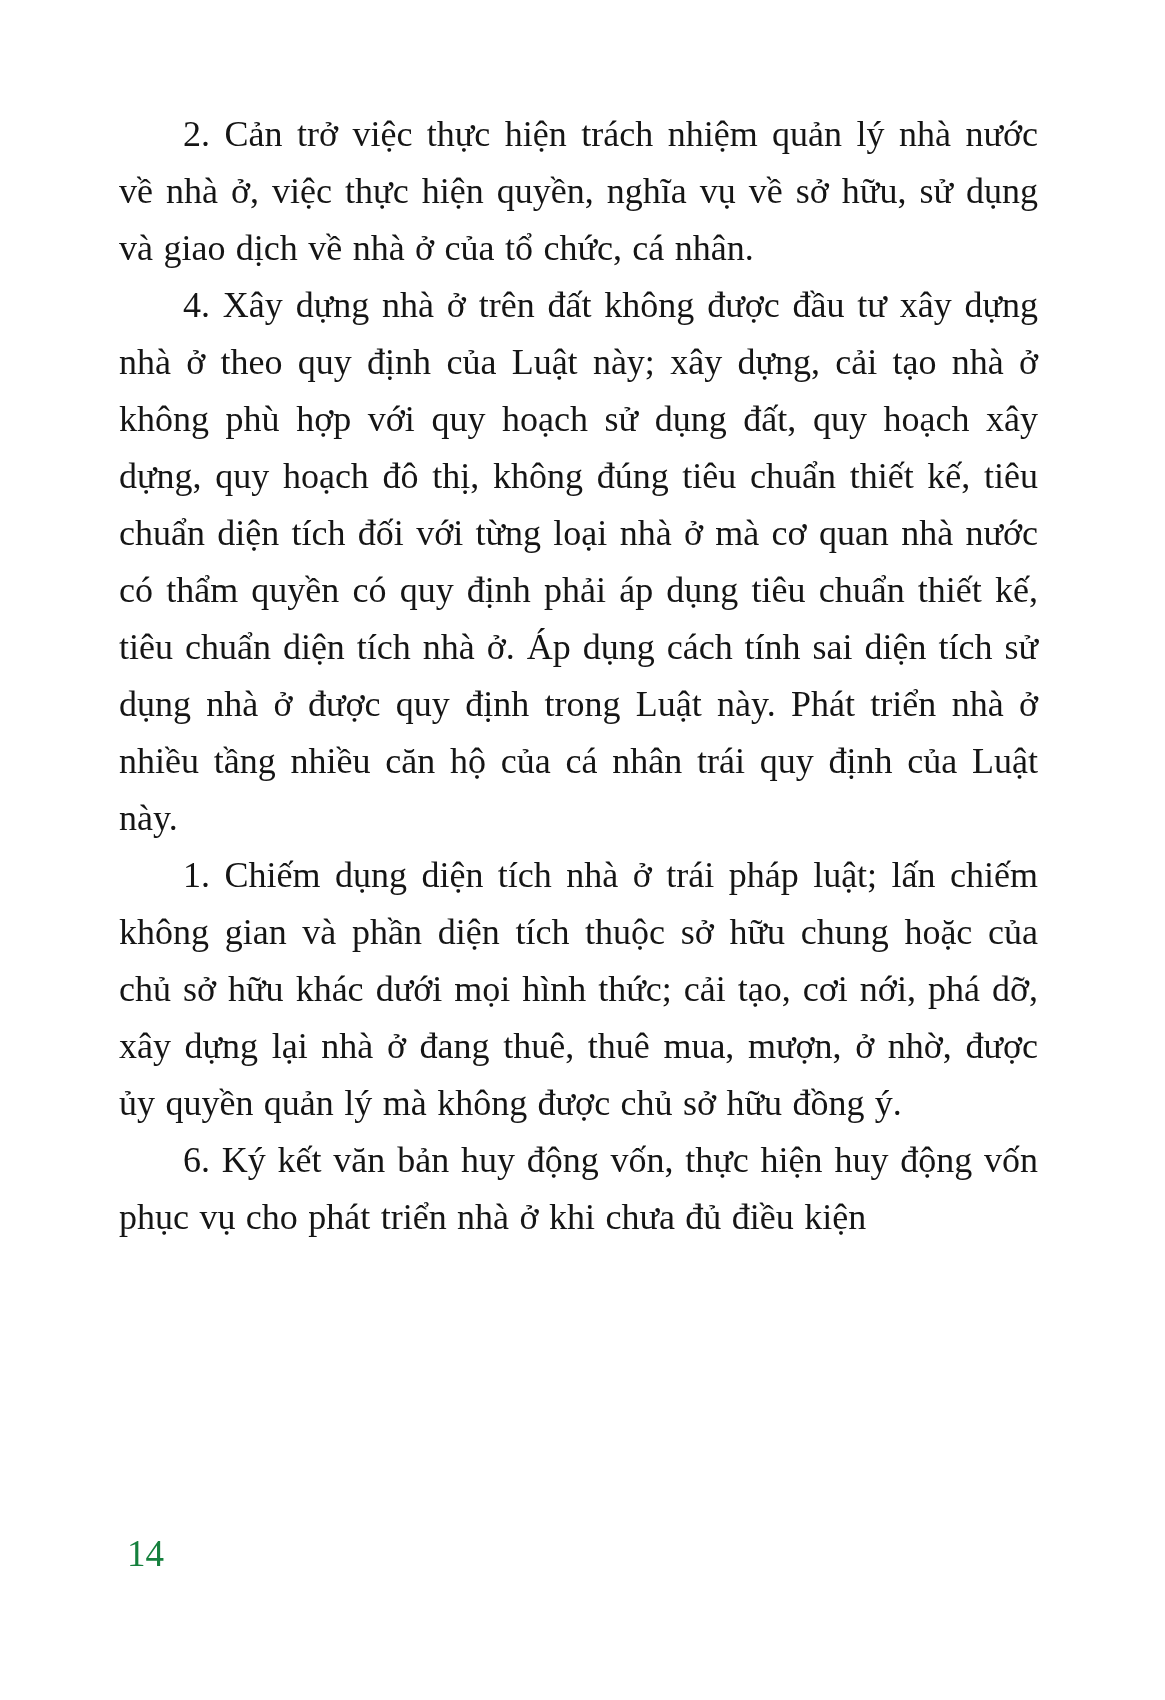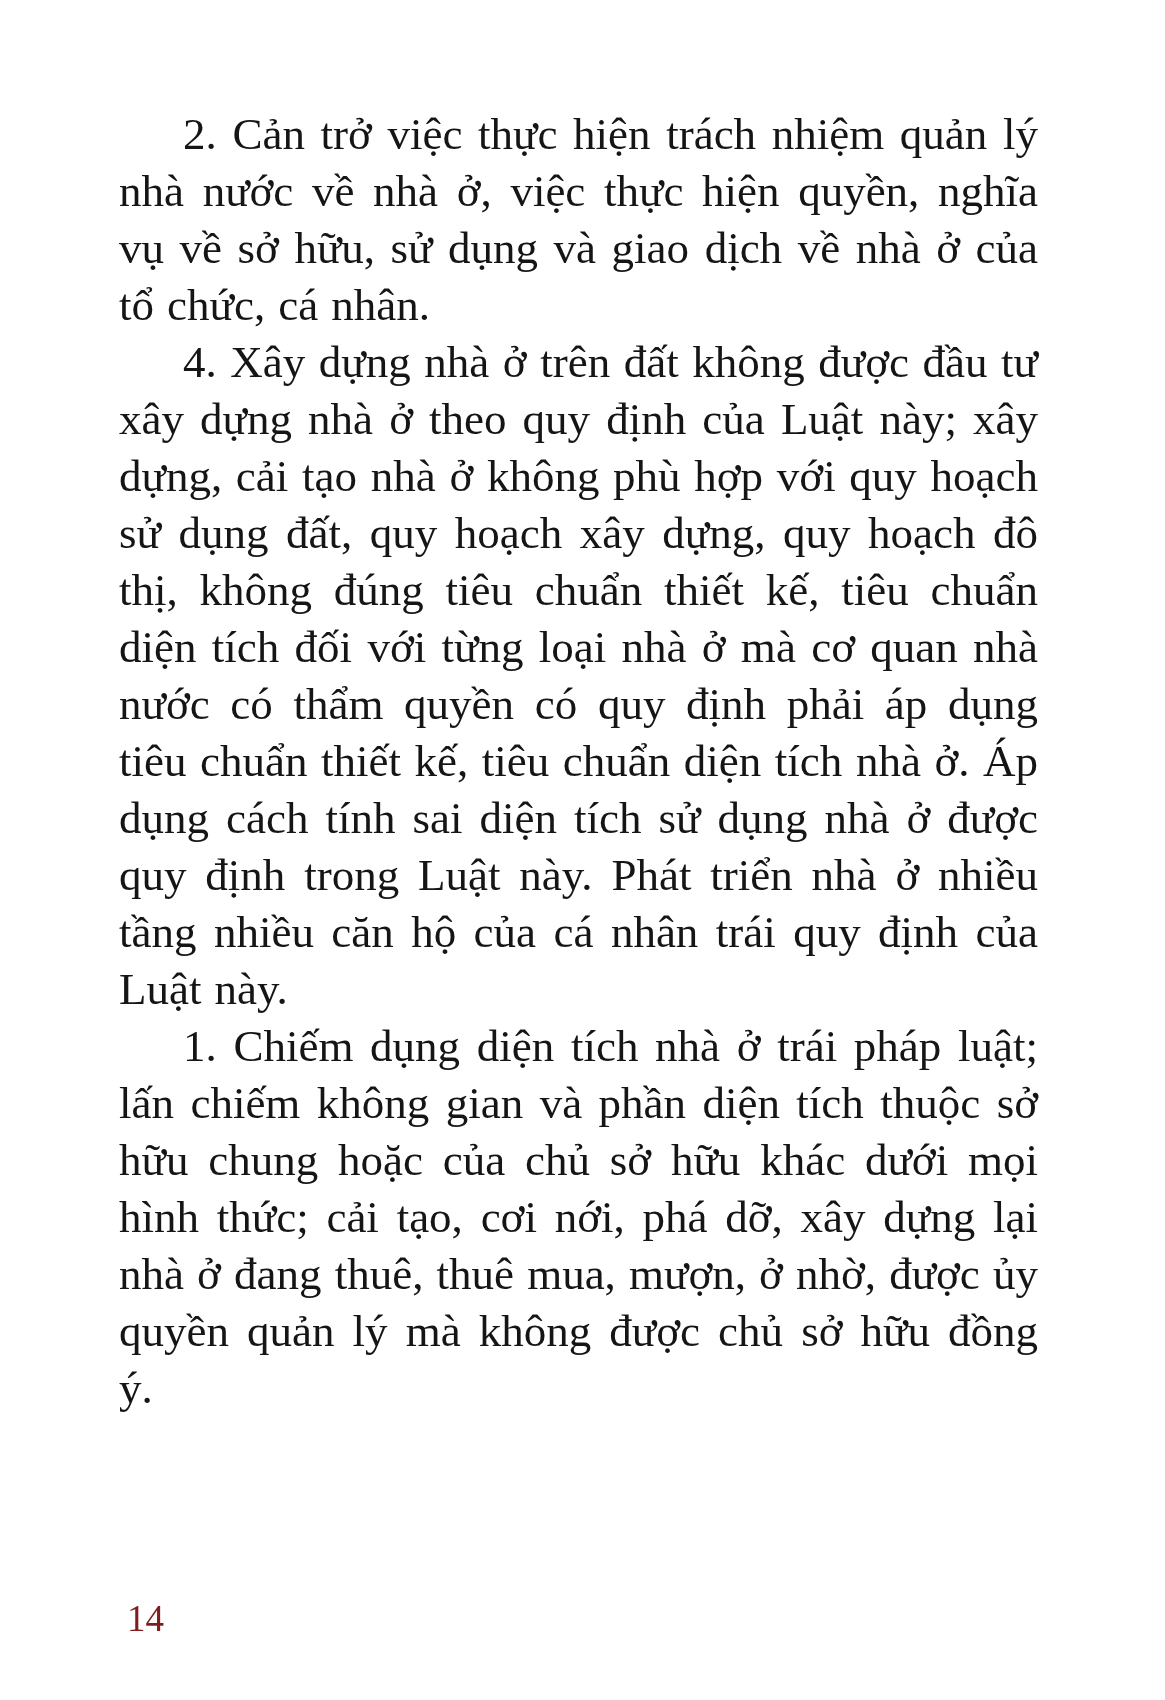--- a/index.html
+++ b/index.html
@@ -22,40 +22,41 @@
   }
   .text-block {
     position: absolute;
     left: 119px;
     top: 106px;
     width: 919px;
   }
   .para {
     margin: 0;
     padding: 0;
-    font-size: 45px;
+    font-size: 36px;
     line-height: 57px;
     text-align: justify;
     text-indent: 64px;
     color: #151515;
     word-spacing: 0.04em;
     text-rendering: optimizeLegibility;
   }
   .page-number {
     position: absolute;
     left: 127px;
-    top: 1597px;
+    top: 1532px;
     font-size: 37px;
     line-height: 44px;
-    color: #7f1d1d;
+    color: #15803d;
   }
 </style>
 </head>
 <body>
 
 <div class="page">
   <div class="text-block">
     <p class="para">2. Cản trở việc thực hiện trách nhiệm quản lý nhà nước về nhà ở, việc thực hiện quyền, nghĩa vụ về sở hữu, sử dụng và giao dịch về nhà ở của tổ chức, cá nhân.</p>
     <p class="para">4. Xây dựng nhà ở trên đất không được đầu tư xây dựng nhà ở theo quy định của Luật này; xây dựng, cải tạo nhà ở không phù hợp với quy hoạch sử dụng đất, quy hoạch xây dựng, quy hoạch đô thị, không đúng tiêu chuẩn thiết kế, tiêu chuẩn diện tích đối với từng loại nhà ở mà cơ quan nhà nước có thẩm quyền có quy định phải áp dụng tiêu chuẩn thiết kế, tiêu chuẩn diện tích nhà ở. Áp dụng cách tính sai diện tích sử dụng nhà ở được quy định trong Luật này. Phát triển nhà ở nhiều tầng nhiều căn hộ của cá nhân trái quy định của Luật này.</p>
     <p class="para">1. Chiếm dụng diện tích nhà ở trái pháp luật; lấn chiếm không gian và phần diện tích thuộc sở hữu chung hoặc của chủ sở hữu khác dưới mọi hình thức; cải tạo, cơi nới, phá dỡ, xây dựng lại nhà ở đang thuê, thuê mua, mượn, ở nhờ, được ủy quyền quản lý mà không được chủ sở hữu đồng ý.</p>
+    <p class="para">6. Ký kết văn bản huy động vốn, thực hiện huy động vốn phục vụ cho phát triển nhà ở khi chưa đủ điều kiện</p>
   </div>
   <div class="page-number">14</div>
 </div>
 
 </body></html>

